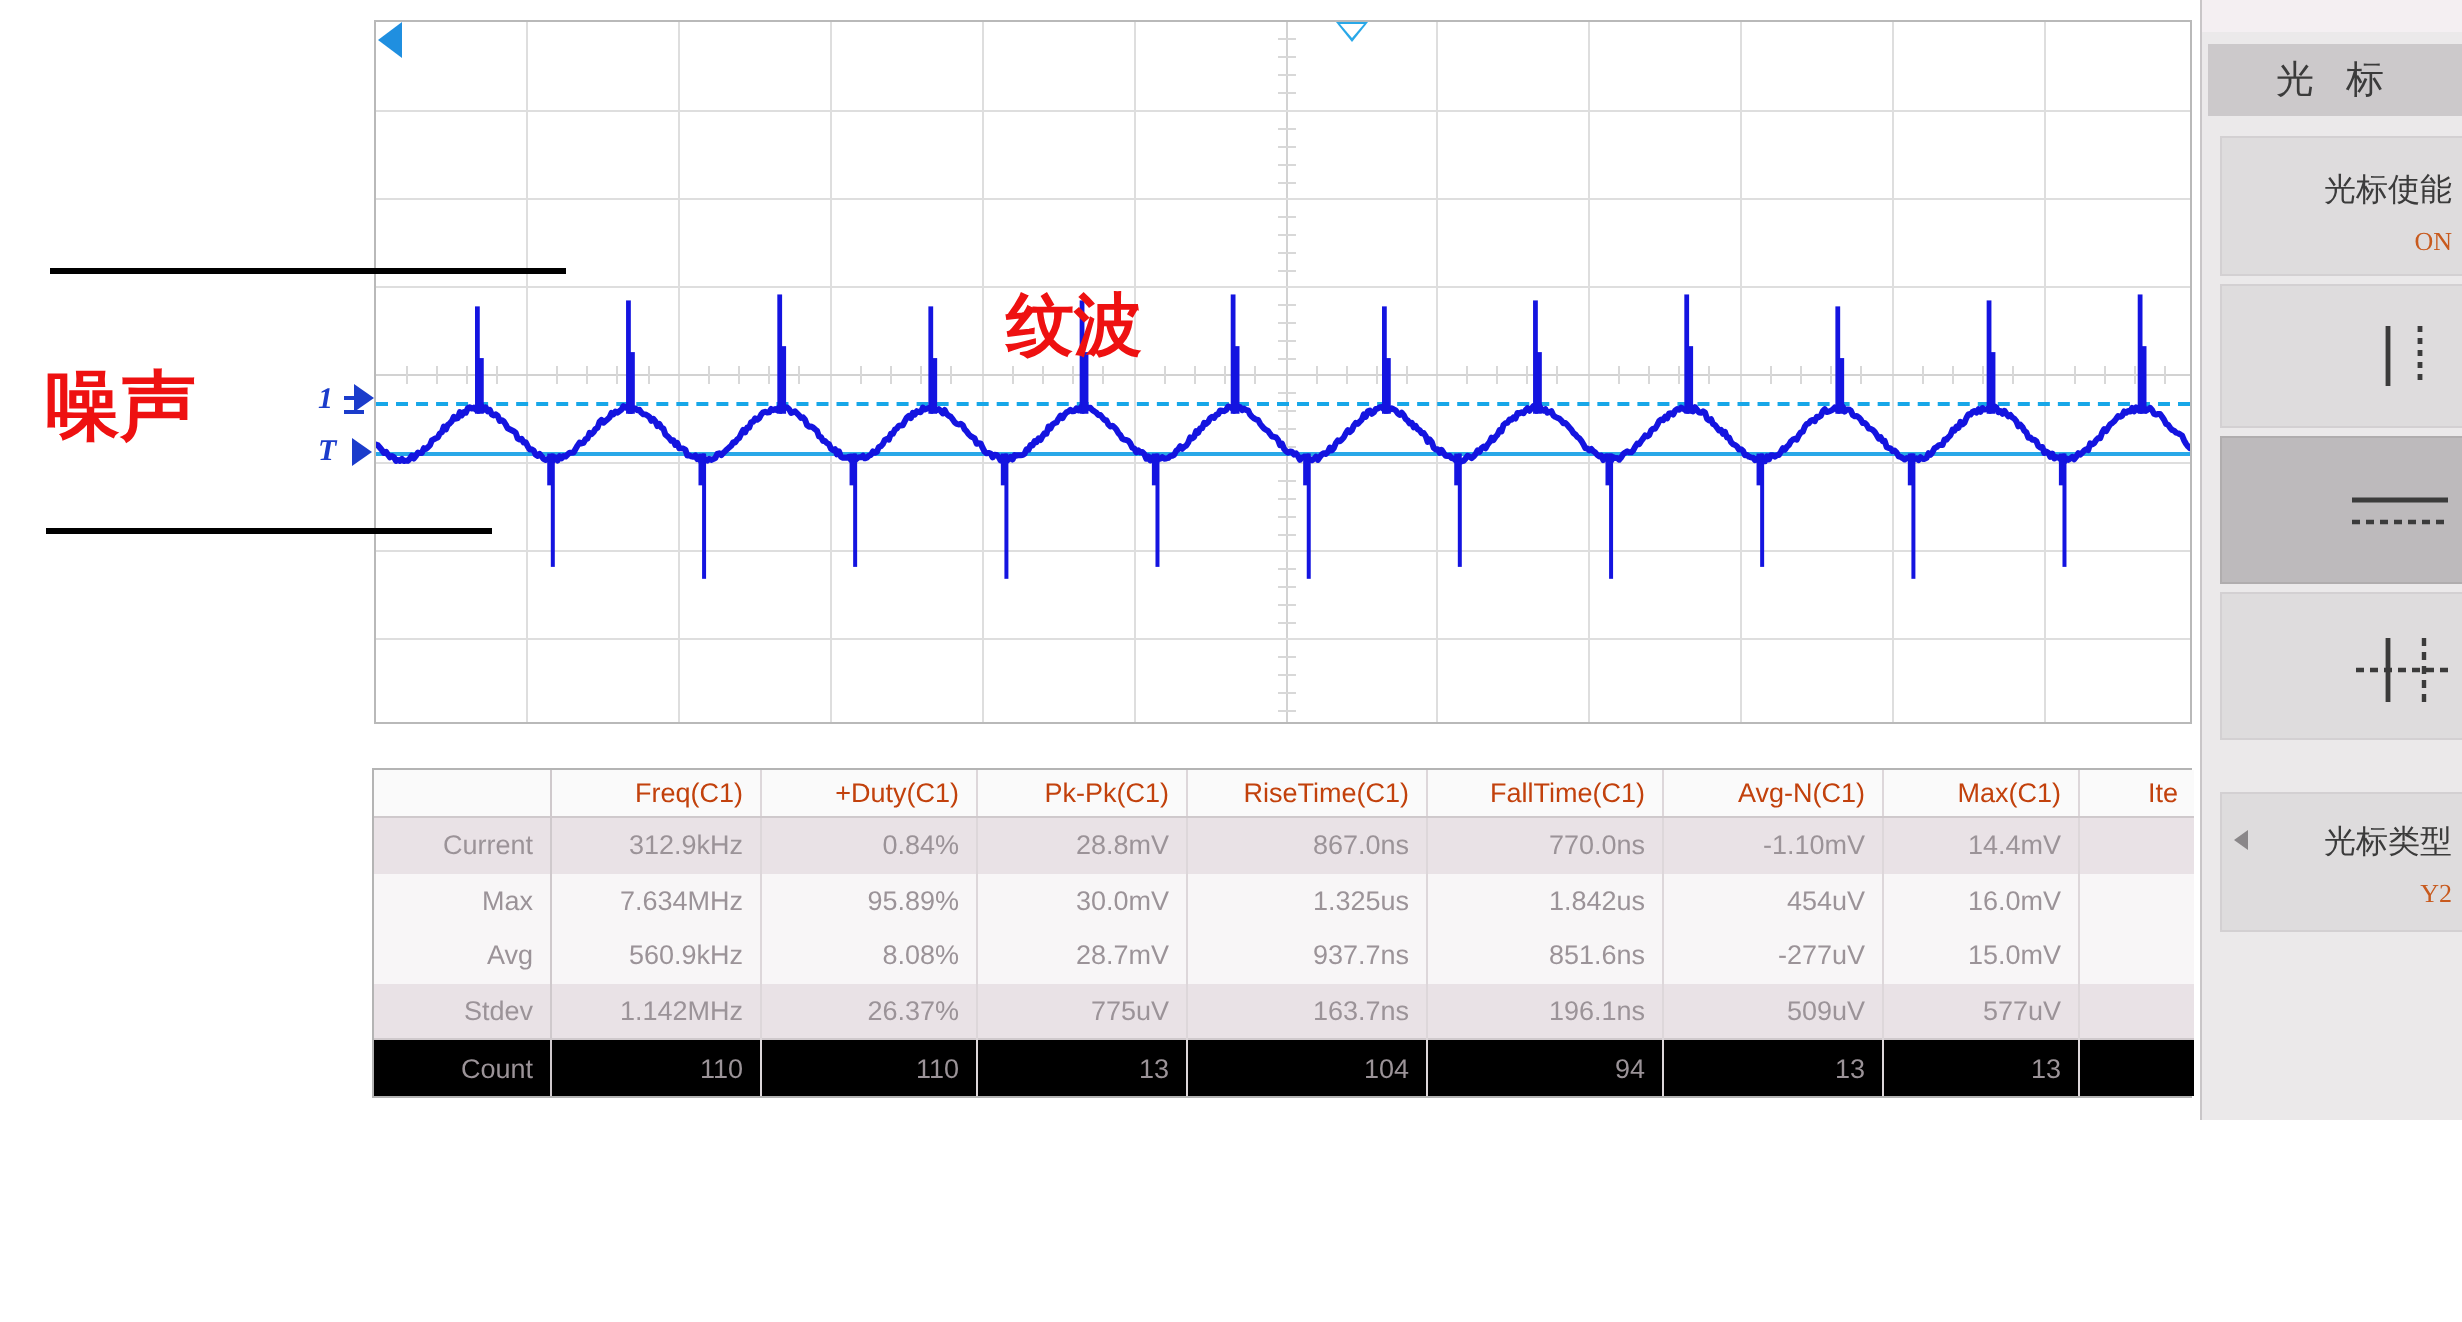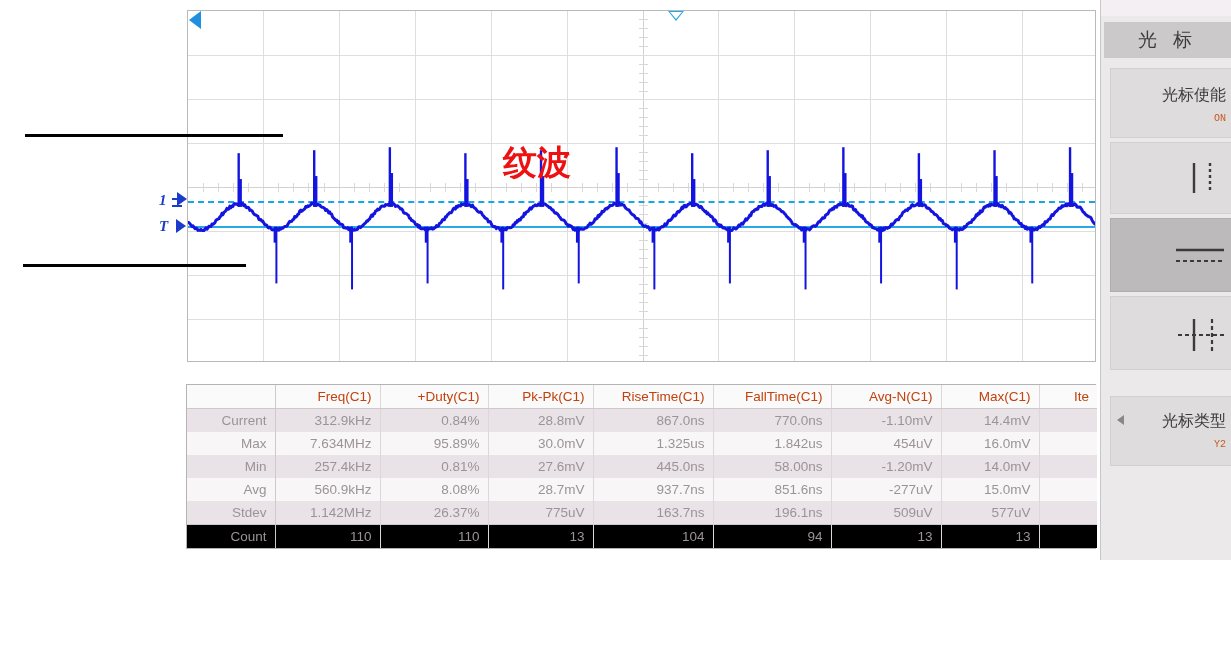--- a/index.html
+++ b/index.html
@@ -98,22 +98,22 @@
   .mitem{
     position:absolute;left:1110px;width:125px;background:#dedcdd;
     border:1px solid #d3d0d2;box-sizing:border-box;
   }
   .mitem.sel{background:#bdbabc;border-color:#b0adae;}
   .mlabel{
     position:absolute;right:8px;color:#3b3b3b;font-size:16px;
     font-family:"DejaVu Sans",sans-serif;white-space:nowrap;
   }
   .mval{
-    position:absolute;right:8px;color:#c85a1e;font-size:10px;
-    font-family:Liberation Mono, monospace;
+    position:absolute;right:8px;color:#c85a1e;font-size:13px;
+    font-family:Liberation Serif, serif;
   }
   .mtri{
     position:absolute;width:0;height:0;
     border-top:5px solid transparent;border-bottom:5px solid transparent;
     border-right:7px solid #8a8789;
   }
 
   
   .annot{
     position:absolute;color:#ee1111;font-weight:bold;
@@ -300,20 +300,21 @@
   <div class="chan-lbl" style="left:159px;top:192px;">1</div>
   <div class="chan-stub" style="left:172px;top:205px;width:10px;height:2px;"></div>
   <div class="chan-stub" style="left:172px;top:198px;width:7px;height:2px;"></div>
   <div class="chan-arrow" style="left:177px;top:192px;"></div>
 
   <div class="chan-lbl" style="left:159px;top:218px;">T</div>
   <div class="chan-arrow" style="left:176px;top:219px;"></div>
 
   <div class="bline" style="left:25px;top:134px;width:258px;"></div>
   <div class="bline" style="left:23px;top:264px;width:223px;"></div>
+  <div class="annot" style="left:22px;top:178px;font-size:38px;">噪声</div>
   <div class="annot" style="left:503px;top:140px;font-size:34px;">纹波</div>
 
   <div id="meas">
     <table>
       <colgroup>
         <col style="width:88px">
           <col style="width:105px">
           <col style="width:108px">
         <col style="width:105px">
           <col style="width:120px">
@@ -351,31 +352,20 @@
             <td class="rowlbl">Max</td>
             <td class="colsep">7.634MHz</td>
             <td class="colsep">95.89%</td>
             <td class="colsep">30.0mV</td>
             <td class="colsep">1.325us</td>
             <td class="colsep">1.842us</td>
             <td class="colsep">454uV</td>
             <td class="colsep">16.0mV</td>
             <td class="colsep"></td>
           </tr>
-          <tr class="odd">
-            <td class="rowlbl">Min</td>
-            <td class="colsep">257.4kHz</td>
-            <td class="colsep">0.81%</td>
-            <td class="colsep">27.6mV</td>
-            <td class="colsep">445.0ns</td>
-            <td class="colsep">58.00ns</td>
-            <td class="colsep">-1.20mV</td>
-            <td class="colsep">14.0mV</td>
-            <td class="colsep"></td>
-          </tr>
           <tr class="even">
             <td class="rowlbl">Avg</td>
             <td class="colsep">560.9kHz</td>
             <td class="colsep">8.08%</td>
             <td class="colsep">28.7mV</td>
             <td class="colsep">937.7ns</td>
             <td class="colsep">851.6ns</td>
             <td class="colsep">-277uV</td>
             <td class="colsep">15.0mV</td>
             <td class="colsep"></td>

